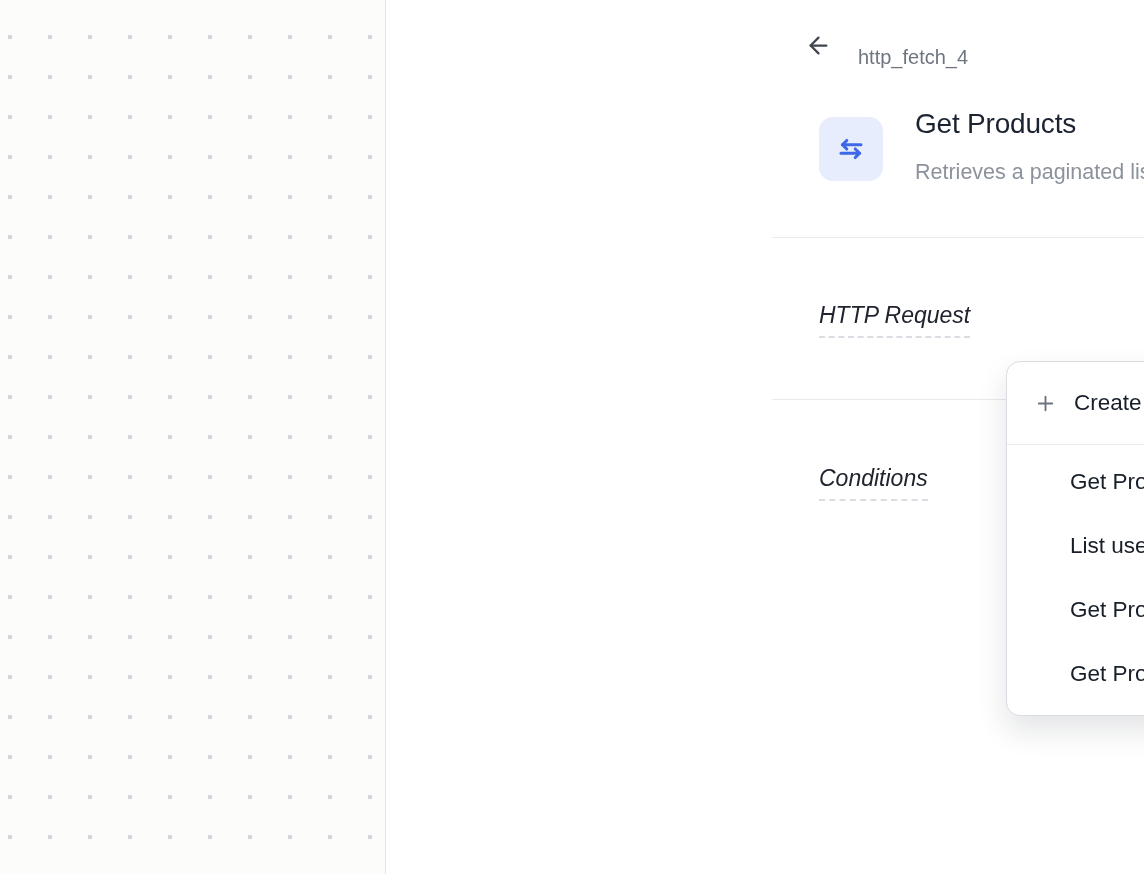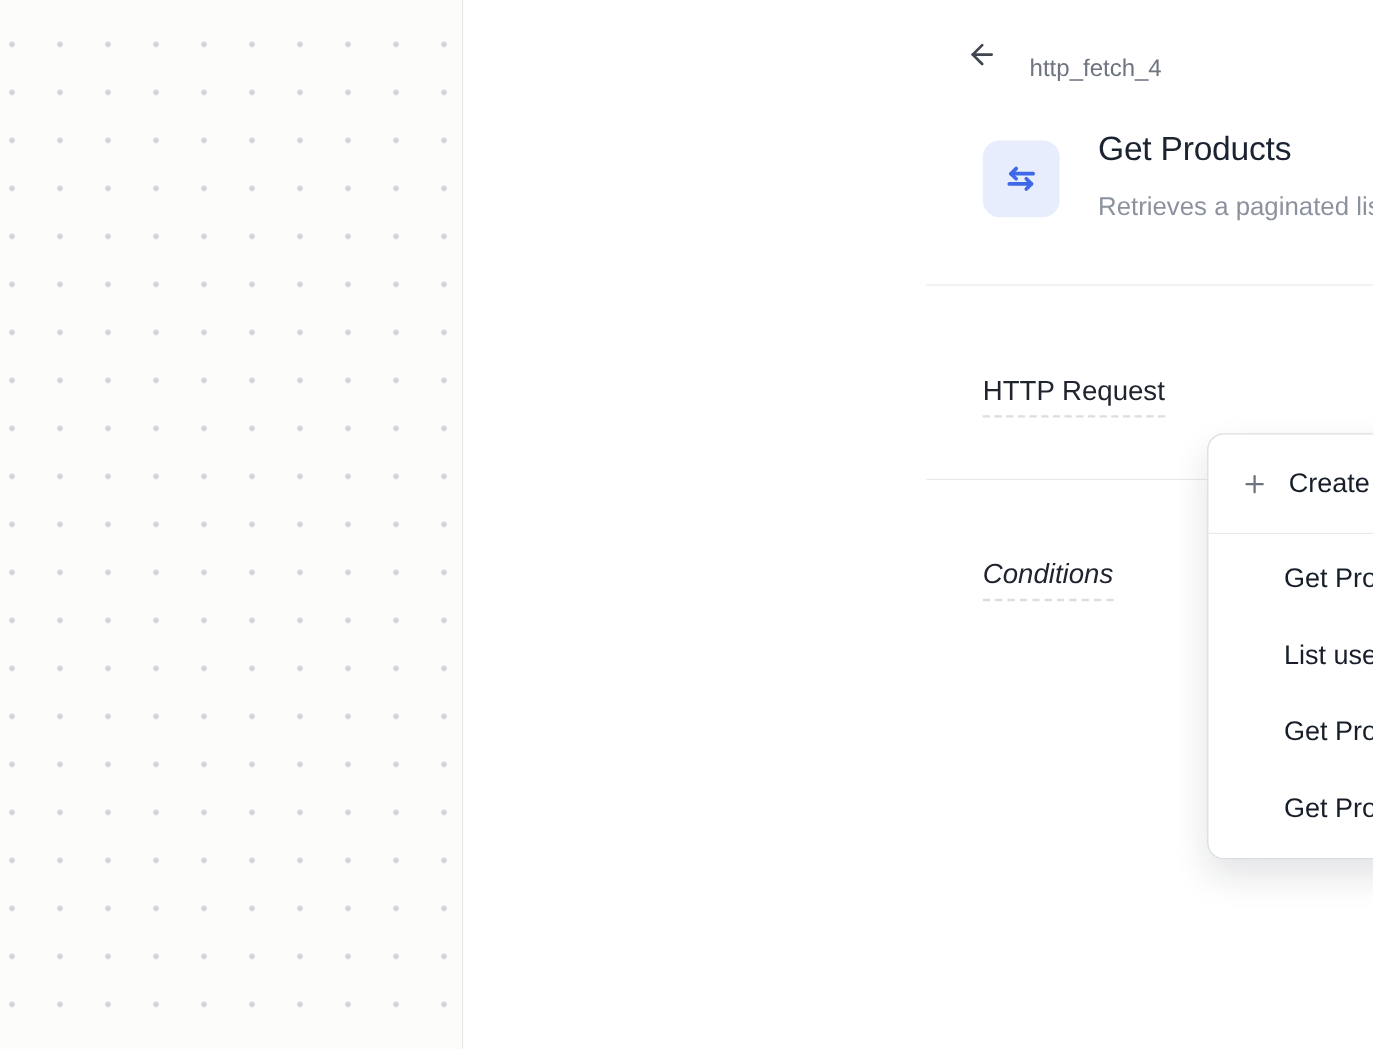--- a/index.html
+++ b/index.html
@@ -24,21 +24,21 @@
     background:#e7edfc;display:flex;align-items:center;justify-content:center;color:#3e68e8;}
   .hero-title{left:529px;top:108px;font-size:28px;font-weight:500;color:#1b2330;letter-spacing:-.2px;}
   .hero-desc{left:529px;top:160px;width:615px;font-size:21.5px;color:#8c929d;
     white-space:nowrap;overflow:hidden;}
 
   .divider{left:386px;width:758px;height:1px;background:#e9eaec;}
   .d1{top:237px;} .d2{top:399px;}
 
   .term-label{font-size:23px;color:#20242e;padding-bottom:7px;
     border-bottom:2px dashed #dbdde2;}
-  .http-label{left:433px;top:312px;}
+  .http-label{left:433px;top:302px;font-style:italic;}
   .cond-label{left:433px;top:465px;font-style:italic;}
 
   
   .menu{left:620px;top:361px;width:506px;height:355px;box-sizing:border-box;
     background:#ffffff;border:1px solid #dbdde2;border-radius:14px;
     box-shadow:0 14px 30px rgba(20,24,40,.12);z-index:10;overflow:hidden;}
   .menu-create{height:82px;display:flex;align-items:center;gap:17px;
     padding-left:27px;cursor:pointer;}
   .menu-create .plus{color:#6d7480;display:flex;}
   .menu-create-label{font-size:22.5px;color:#171e2a;}

